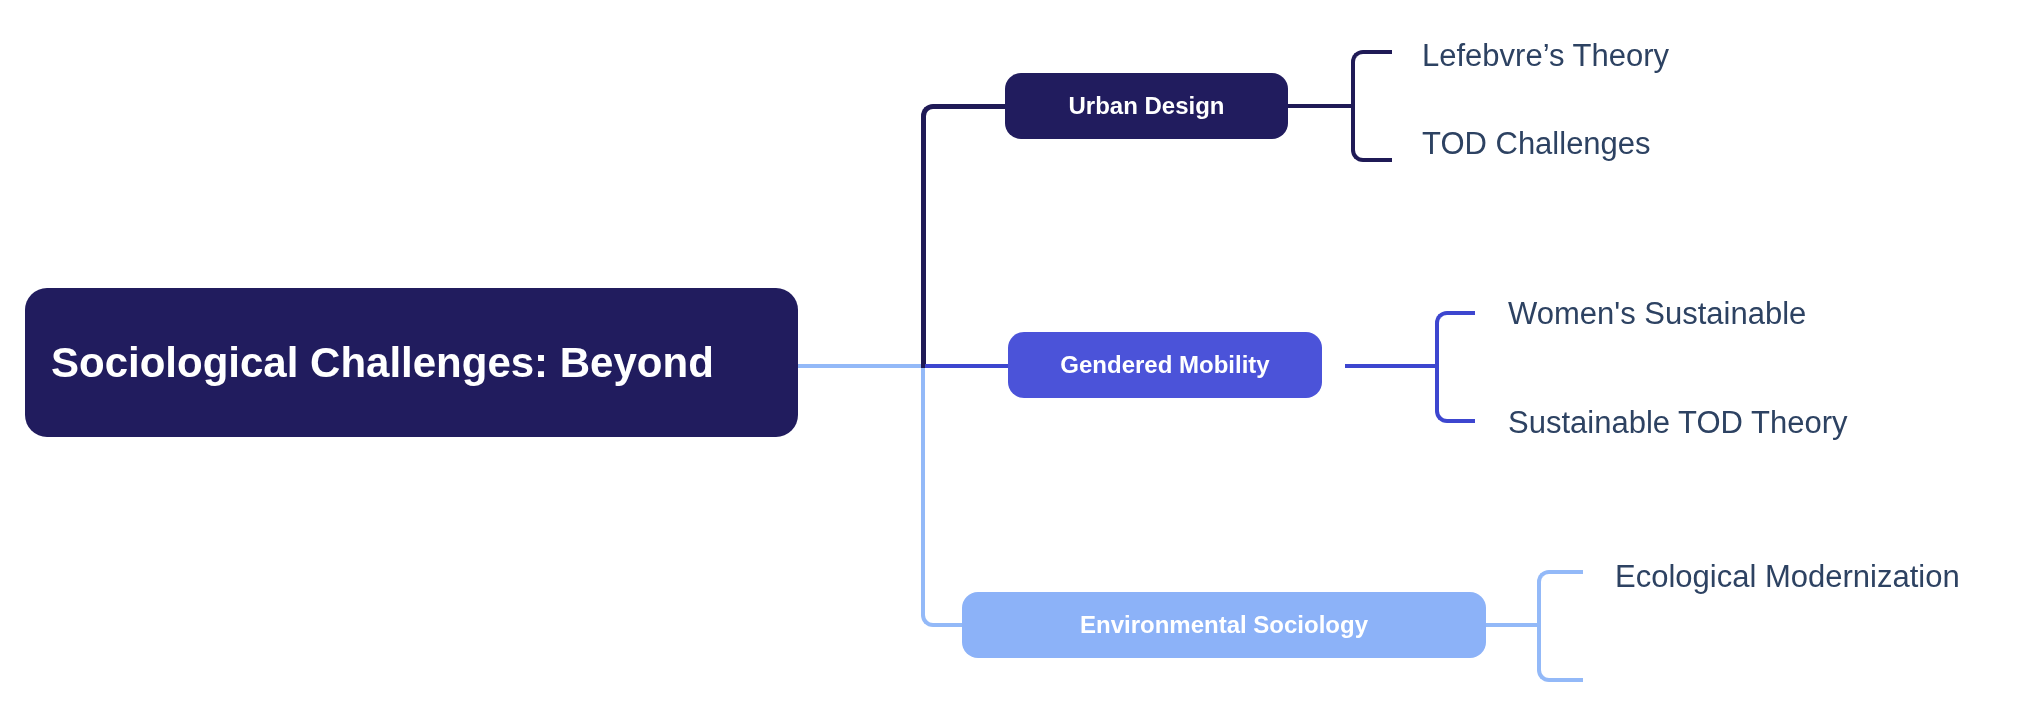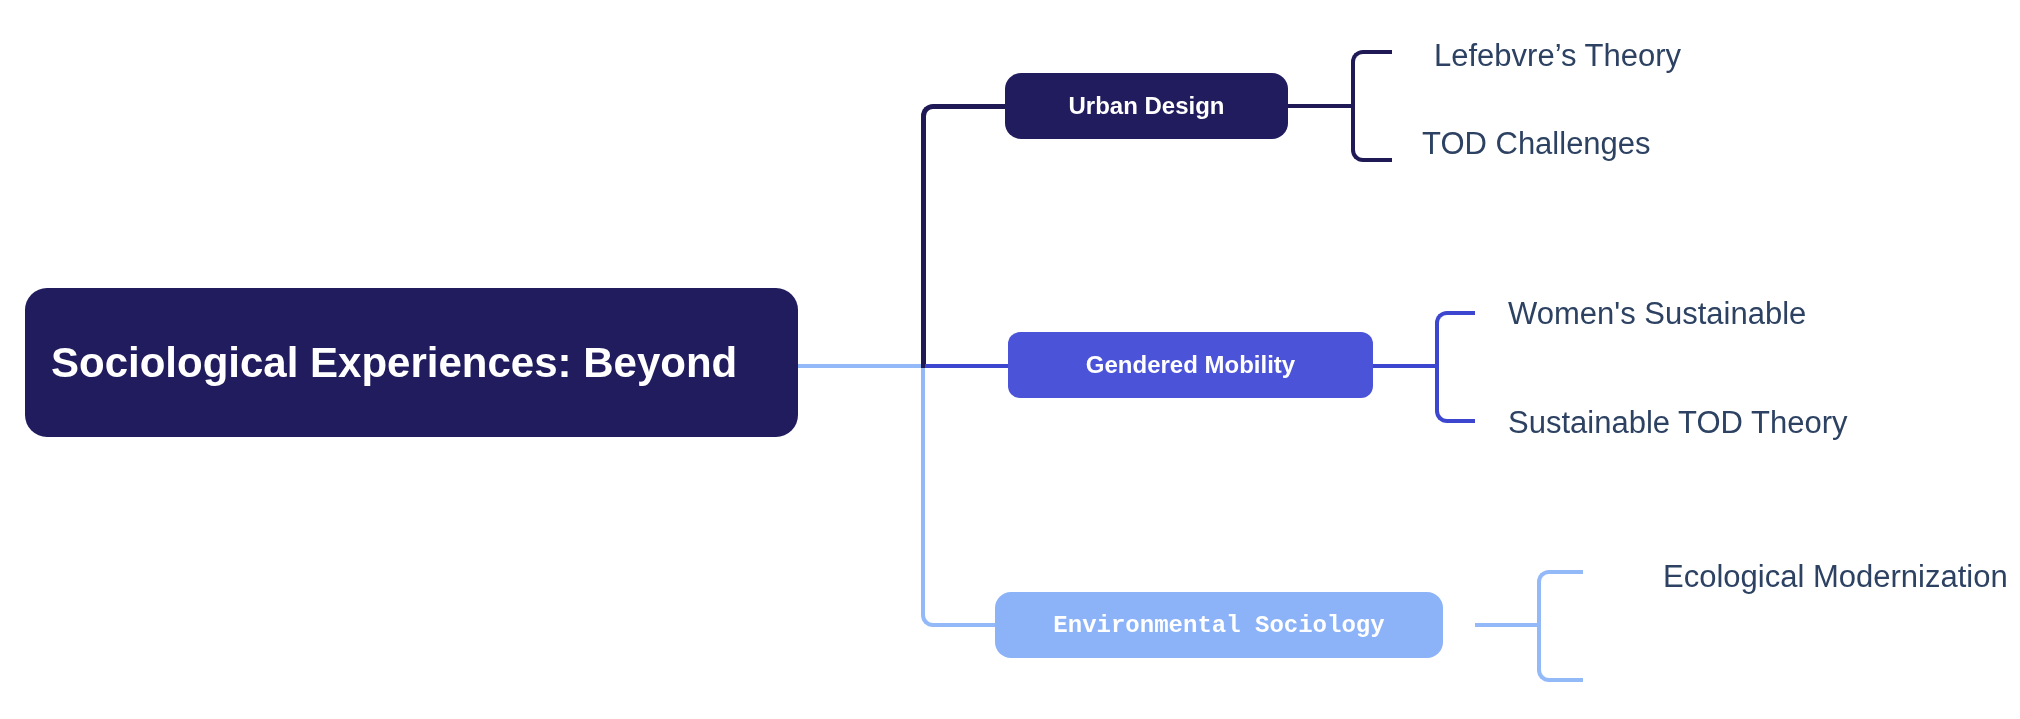--- a/index.html
+++ b/index.html
@@ -14,22 +14,22 @@
   .root-node {
     left: 25px; top: 288px; width: 773px; height: 149px;
     background: var(--navy); border-radius: 22px;
     justify-content: flex-start; padding: 0 26px;
     font-size: 42px; line-height: 66px;
   }
   .root-node .line { display: block; white-space: nowrap; }
 
   .branch-node { height: 66px; border-radius: 16px; font-size: 24px; white-space: nowrap; }
   .branch-urban   { left: 1005px; top: 73px;  width: 283px; background: var(--navy); }
-  .branch-gender  { left: 1008px; top: 332px; width: 365px; background: var(--indigo); border-radius: 12px; }
-  .branch-env     { left: 995px;  top: 592px; width: 448px; background: var(--lightblue); font-family: Liberation Mono, monospace; }
+  .branch-gender  { left: 1008px; top: 332px; width: 314px; background: var(--indigo); }
+  .branch-env     { left: 962px;  top: 592px; width: 524px; background: var(--lightblue); }
 
   
   .child-label { position: absolute; font-size: 31px; color: var(--childText); white-space: nowrap; line-height: 40px; cursor: pointer; }
 
   
   .hline { position: absolute; height: 4px; }
   .elbow { position: absolute; background: transparent; }
 
   
   .c-root { left: 798px; top: 364px; width: 123px; background: var(--lightblueLine); }
@@ -59,25 +59,25 @@
   .br-urban-top    { left: 1351px; top: 50px;  width: 41px; height: 56px; border-color: var(--navyLine); }
   .br-urban-bottom { left: 1351px; top: 106px; width: 41px; height: 56px; border-color: var(--navyLine); }
 
   .br-gender-top    { left: 1435px; top: 311px; width: 40px; height: 55px; border-color: var(--indigoLine); }
   .br-gender-bottom { left: 1435px; top: 366px; width: 40px; height: 57px; border-color: var(--indigoLine); }
 
   .br-env-top    { left: 1537px; top: 570px; width: 46px; height: 55px; border-color: var(--lightblueLine); }
   .br-env-bottom { left: 1537px; top: 625px; width: 46px; height: 57px; border-color: var(--lightblueLine); }
 
   
-  .t-lefebvre { left: 1422px; top: 36px; margin-left: 12px; }
+  .t-lefebvre { left: 1422px; top: 36px; }
   .t-tod      { left: 1422px; top: 124px; }
   .t-women    { left: 1508px; top: 294px; }
   .t-sustain  { left: 1508px; top: 403px; }
-  .t-eco      { left: 1615px; top: 557px; margin-left: 48px; }
+  .t-eco      { left: 1615px; top: 557px; }
   .t-cities   { left: 1615px; top: 664px; }
 </style>
 </head>
 <body>
 
 <div class="canvas">
 
   <div class="hline c-root"></div>
   <div class="elbow c-trunk-down"></div>
   <div class="elbow c-trunk-up"></div>
@@ -89,21 +89,21 @@
 
   <div class="elbow br-top br-urban-top"></div>
   <div class="elbow br-bottom br-urban-bottom"></div>
   <div class="elbow br-top br-gender-top"></div>
   <div class="elbow br-bottom br-gender-bottom"></div>
   <div class="elbow br-top br-env-top"></div>
   <div class="elbow br-bottom br-env-bottom"></div>
 
   <div class="node root-node">
     <div>
-      <span class="line">Sociological Experiences: Beyond</span>
+      <span class="line">Sociological Challenges: Beyond</span>
     </div>
   </div>
 
   <div class="node branch-node branch-urban">
     <span>Urban Design</span>
   </div>
   <div class="node branch-node branch-gender">
     <span>Gendered Mobility</span>
   </div>
   <div class="node branch-node branch-env">

